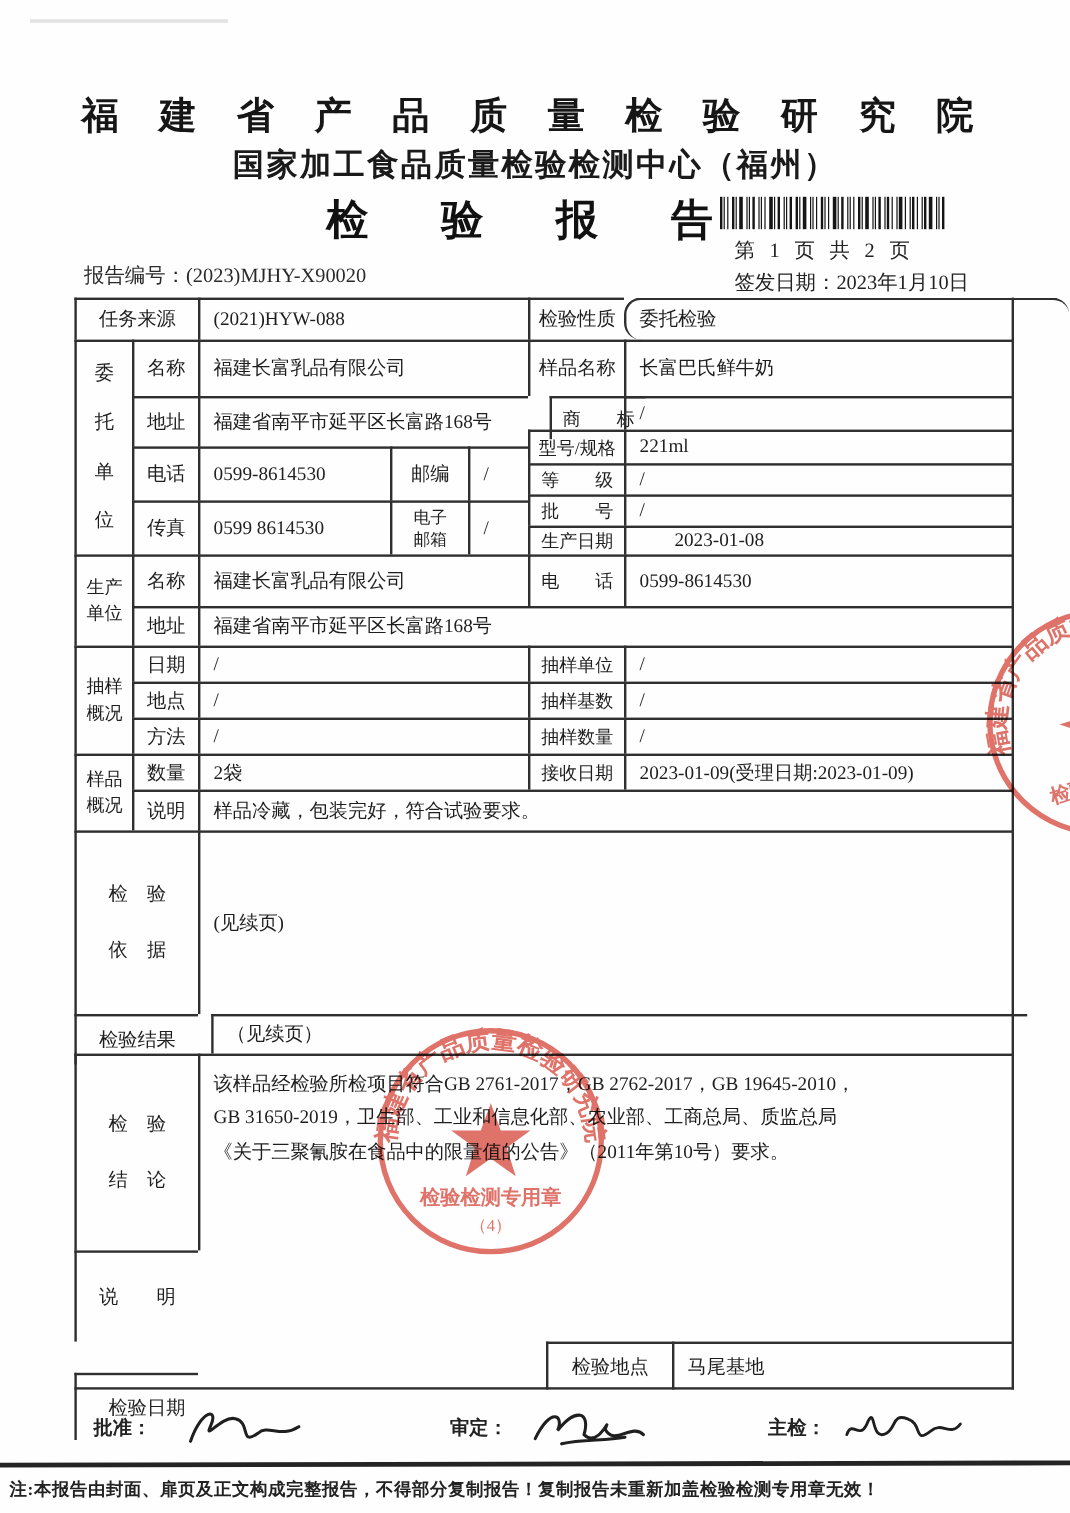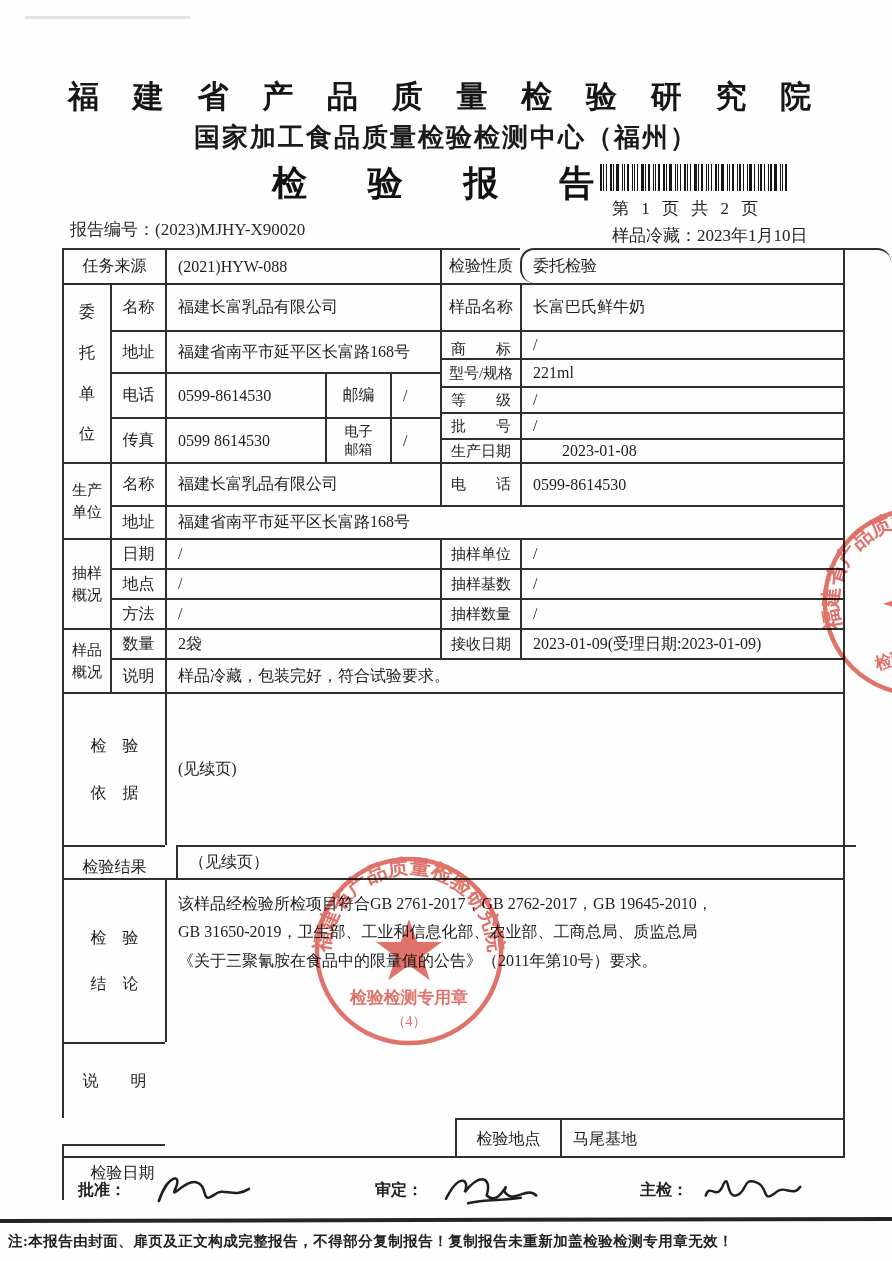--- a/index.html
+++ b/index.html
@@ -101,42 +101,42 @@
       <div style="width: 1.5px; margin-right: 3px;"></div>
       <div style="width: 1.5px; margin-right: 1px;"></div>
       <div style="width: 3px; margin-right: 2px;"></div>
       <div style="width: 4.5px; margin-right: 3px;"></div>
       <div style="width: 1.5px; margin-right: 1px;"></div>
       <div style="width: 1.5px; margin-right: 2px;"></div>
       <div style="width: 3px; margin-right: 3px;"></div>
     </div>
   <div class="abs page-info">第 1 页  共 2 页</div>
   <div class="abs report-no"><span>报告编号：</span><span>(2023)MJHY-X90020</span></div>
-  <div class="abs issue-date"><span>样品冷藏：</span><span>2023年1月10日</span></div>
+  <div class="abs issue-date"><span>签发日期：</span><span>2023年1月10日</span></div>
 
   <div class="abs tbl">
 
     <div class="cell lab" style="left:0;top:0;width:103px;height:35px;">任务来源</div>
     <div class="cell val" style="left:103px;top:0;width:275px;height:35px;">(2021)HYW-088</div>
     <div class="cell lab" style="left:378px;top:0;width:80px;height:35px;">检验性质</div>
     <div class="cell val" style="left:458px;top:0;width:371px;height:35px;border-radius:14px;">委托检验</div>
 
     <div class="cell sec" style="left:0;top:35px;width:48px;height:179px;line-height:2.55;">委
 托
 单
 位</div>
     <div class="cell lab" style="left:48px;top:35px;width:55px;height:47px;">名称</div>
     <div class="cell val" style="left:103px;top:35px;width:275px;height:47px;">福建长富乳品有限公司</div>
     <div class="cell lab" style="left:378px;top:35px;width:80px;height:47px;">样品名称</div>
     <div class="cell val" style="left:458px;top:35px;width:325px;height:47px;">长富巴氏鲜牛奶</div>
 
     <div class="cell lab" style="left:48px;top:82px;width:55px;height:42px;">地址</div>
     <div class="cell val" style="left:103px;top:82px;width:275px;height:42px;">福建省南平市延平区长富路168号</div>
 
-    <div class="cell lab" style="left:378px;top:82px;width:80px;height:36px;font-size:15px;">商　　标</div>
+    <div class="cell lab" style="left:396px;top:82px;width:80px;height:36px;font-size:15px;">商　　标</div>
     <div class="cell val" style="left:458px;top:82px;width:325px;height:28px;">/</div>
     <div class="cell lab" style="left:378px;top:110px;width:80px;height:28px;font-size:15px;">型号/规格</div>
     <div class="cell val" style="left:458px;top:110px;width:325px;height:28px;">221ml</div>
     <div class="cell lab" style="left:378px;top:138px;width:80px;height:26px;font-size:15px;">等　　级</div>
     <div class="cell val" style="left:458px;top:138px;width:325px;height:26px;">/</div>
     <div class="cell lab" style="left:378px;top:164px;width:80px;height:26px;font-size:15px;">批　　号</div>
     <div class="cell val" style="left:458px;top:164px;width:325px;height:26px;">/</div>
     <div class="cell lab" style="left:378px;top:190px;width:80px;height:24px;font-size:15px;">生产日期</div>
     <div class="cell val" style="left:458px;top:190px;width:325px;height:24px;padding-left:40px;">2023-01-08</div>
 

